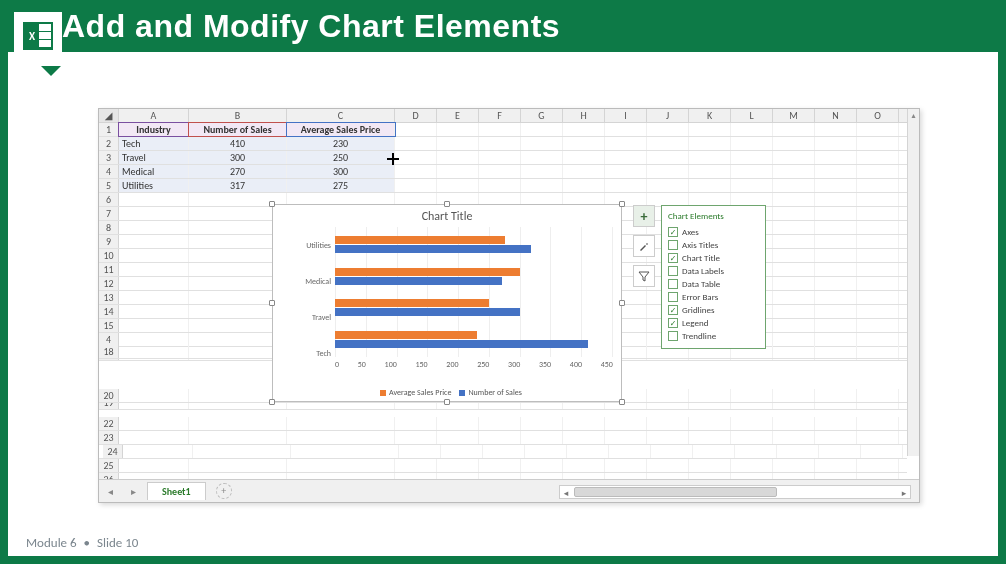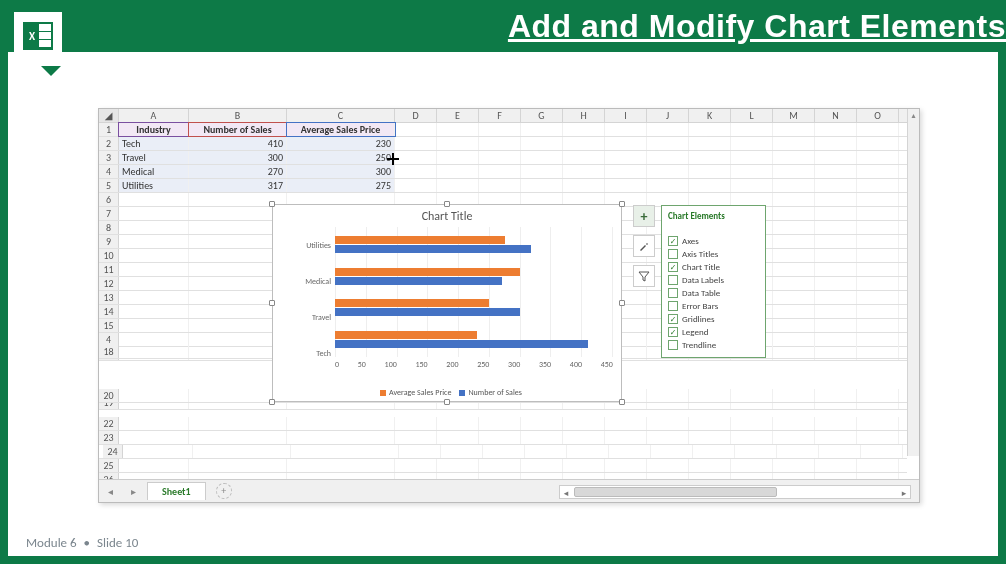--- a/index.html
+++ b/index.html
@@ -5,39 +5,39 @@
   * { box-sizing: border-box; margin: 0; padding: 0; }
   body { font-family: Calibri, Arial, sans-serif; background: #fff; width: 1006px; height: 564px; overflow: hidden; position: relative; }
   .slide { width: 1006px; height: 564px; border: 8px solid #0d7a47; background: #fff; position: relative; }
   .header { background: #0d7a47; height: 52px; display: flex; align-items: center; padding-left: 14px; position: relative; margin-top: -8px; margin-left: -8px; margin-right: -8px; }
   .excel-icon-box { width: 48px; height: 48px; background: #fff; display: flex; align-items: center; justify-content: center; position: relative; top: 10px; }
   .excel-icon-inner { width: 30px; height: 28px; border: 2px solid #0d7a47; position: relative; display: flex; }
   .excel-icon-left { width: 14px; height: 100%; background: #0d7a47; color: #fff; font-size: 11px; font-weight: bold; display: flex; align-items: center; justify-content: center; }
   .excel-icon-right { flex: 1; display: grid; grid-template-rows: repeat(3,1fr); }
   .excel-icon-right div { border-bottom: 1px solid #0d7a47; }
   .excel-pointer { position: absolute; top: 58px; left: 33px; width: 0; height: 0; border-left: 10px solid transparent; border-right: 10px solid transparent; border-top: 10px solid #0d7a47; }
-  .title { flex: 1; color: #fff; font-size: 32px; font-weight: 800; text-align: right; font-family: 'Segoe UI', Arial, sans-serif; letter-spacing: 0.5px; text-decoration: underline; }
+  .title { flex: 1; color: #fff; font-size: 32px; font-weight: 800; text-align: left; font-family: 'Segoe UI', Arial, sans-serif; letter-spacing: 0.5px; }
   .footer { position: absolute; bottom: 6px; left: 18px; color: #7b868e; font-size: 13px; }
   .footer .dot { padding: 0 4px; }
 
   .excel-screenshot { position: absolute; left: 90px; top: 100px; width: 822px; height: 395px; border: 1px solid #bbb; box-shadow: 2px 2px 5px rgba(0,0,0,0.15); background: #fff; font-size: 10px; color: #333; }
 
   .grid-area { position: relative; width: 100%; height: 371px; overflow: hidden; background: #fff; }
 
   
   .colhdr-row { position: absolute; top: 0; left: 0; right: 12px; height: 14px; display: flex; background: #f0f0f0; border-bottom: 1px solid #d4d4d4; }
   .rowhdr-corner, .colhdr { border-right: 1px solid #d4d4d4; text-align: center; color: #555; font-size: 10px; line-height: 14px; }
   .rowhdr-corner { width: 20px; background: #e6e6e6; }
   .colhdr { flex: 0 0 auto; }
   .cA { width: 70px; } .cB { width: 98px; } .cC { width: 108px; } .cD,.cE,.cF,.cG,.cH,.cI,.cJ,.cK,.cL,.cM,.cN,.cO { width: 42px; }
 
   .row { position: absolute; left: 0; right: 12px; height: 14px; display: flex; border-bottom: 1px solid #e0e0e0; }
   .rowhdr { width: 20px; background: #f0f0f0; border-right: 1px solid #d4d4d4; text-align: center; color: #555; font-size: 10px; line-height: 14px; }
   .cell { border-right: 1px solid #f0f0f0; line-height: 14px; padding: 0 3px; font-size: 10px; overflow: hidden; white-space: nowrap; }
-  .cell.right { text-align: right; }
+  .cell.right { text-align: center; }
   .hdr-cell { font-weight: bold; text-align: center; background: #f2e8f5; }
   .sel-highlight { background: #eaeef7; }
   .sel-border { outline: 1px solid #7a4fa0; }
   .sel-border-red { outline: 1px solid #c0504d; }
   .sel-border-blue { outline: 1px solid #4472c4; }
 
   .cursor-plus { position: absolute; width: 12px; height: 12px; }
   .cursor-plus::before, .cursor-plus::after { content: ''; position: absolute; background: #000; }
   .cursor-plus::before { left: 5px; top: 0; width: 2px; height: 12px; }
   .cursor-plus::after { top: 5px; left: 0; height: 2px; width: 12px; }
@@ -59,21 +59,21 @@
   .legend { position: absolute; bottom: 4px; left: 0; right: 0; text-align: center; font-size: 8px; color: #555; }
   .legend .sw { display: inline-block; width: 6px; height: 6px; vertical-align: middle; margin: 0 3px 0 8px; }
 
   
   .side-btns { position: absolute; left: 534px; top: 96px; width: 22px; display: flex; flex-direction: column; gap: 8px; }
   .side-btn { width: 22px; height: 22px; border: 1px solid #ccc; background: #fff; display: flex; align-items: center; justify-content: center; color: #3a6b3a; font-size: 14px; cursor: pointer; }
   .side-btn.plus { background: #e8f0e8; font-weight: bold; }
 
   
   .panel { position: absolute; left: 562px; top: 96px; width: 105px; border: 1px solid #6ea56e; background: #fff; padding: 4px 6px 6px; font-size: 9px; }
-  .panel-title { color: #2a7a2a; font-weight: bold; margin-bottom: 13px; font-size: 9px; }
+  .panel-title { color: #2a7a2a; font-weight: normal; margin-bottom: 4px; font-size: 9px; }
   .panel .item { display: flex; align-items: center; gap: 4px; padding: 1px 0; color: #444; cursor: pointer; }
   .panel .chk { width: 10px; height: 10px; border: 1px solid #6ea56e; display: inline-flex; align-items: center; justify-content: center; font-size: 8px; color: #2a7a2a; }
 
   
   .tabsbar { position: absolute; bottom: 0; left: 0; right: 0; height: 23px; background: #f0f0f0; border-top: 1px solid #ccc; display: flex; align-items: center; font-size: 10px; }
   .tabnav { width: 46px; display: flex; justify-content: space-around; color: #888; }
   .sheet-tab { padding: 2px 14px; background: #fff; border: 1px solid #ccc; border-bottom: none; color: #2a7a2a; font-weight: bold; margin-left: 2px; }
   .add-sheet { width: 16px; height: 16px; border: 1px dashed #bbb; border-radius: 50%; margin-left: 10px; text-align: center; line-height: 14px; color: #888; }
   .hscroll { position: absolute; right: 8px; bottom: 3px; left: 460px; height: 14px; border: 1px solid #ccc; background: #fff; display: flex; align-items: center; }
   .hscroll-thumb { position: absolute; left: 14px; width: 58%; height: 10px; top: 1px; background: #d8d8d8; border: 1px solid #bbb; border-radius: 2px; }

